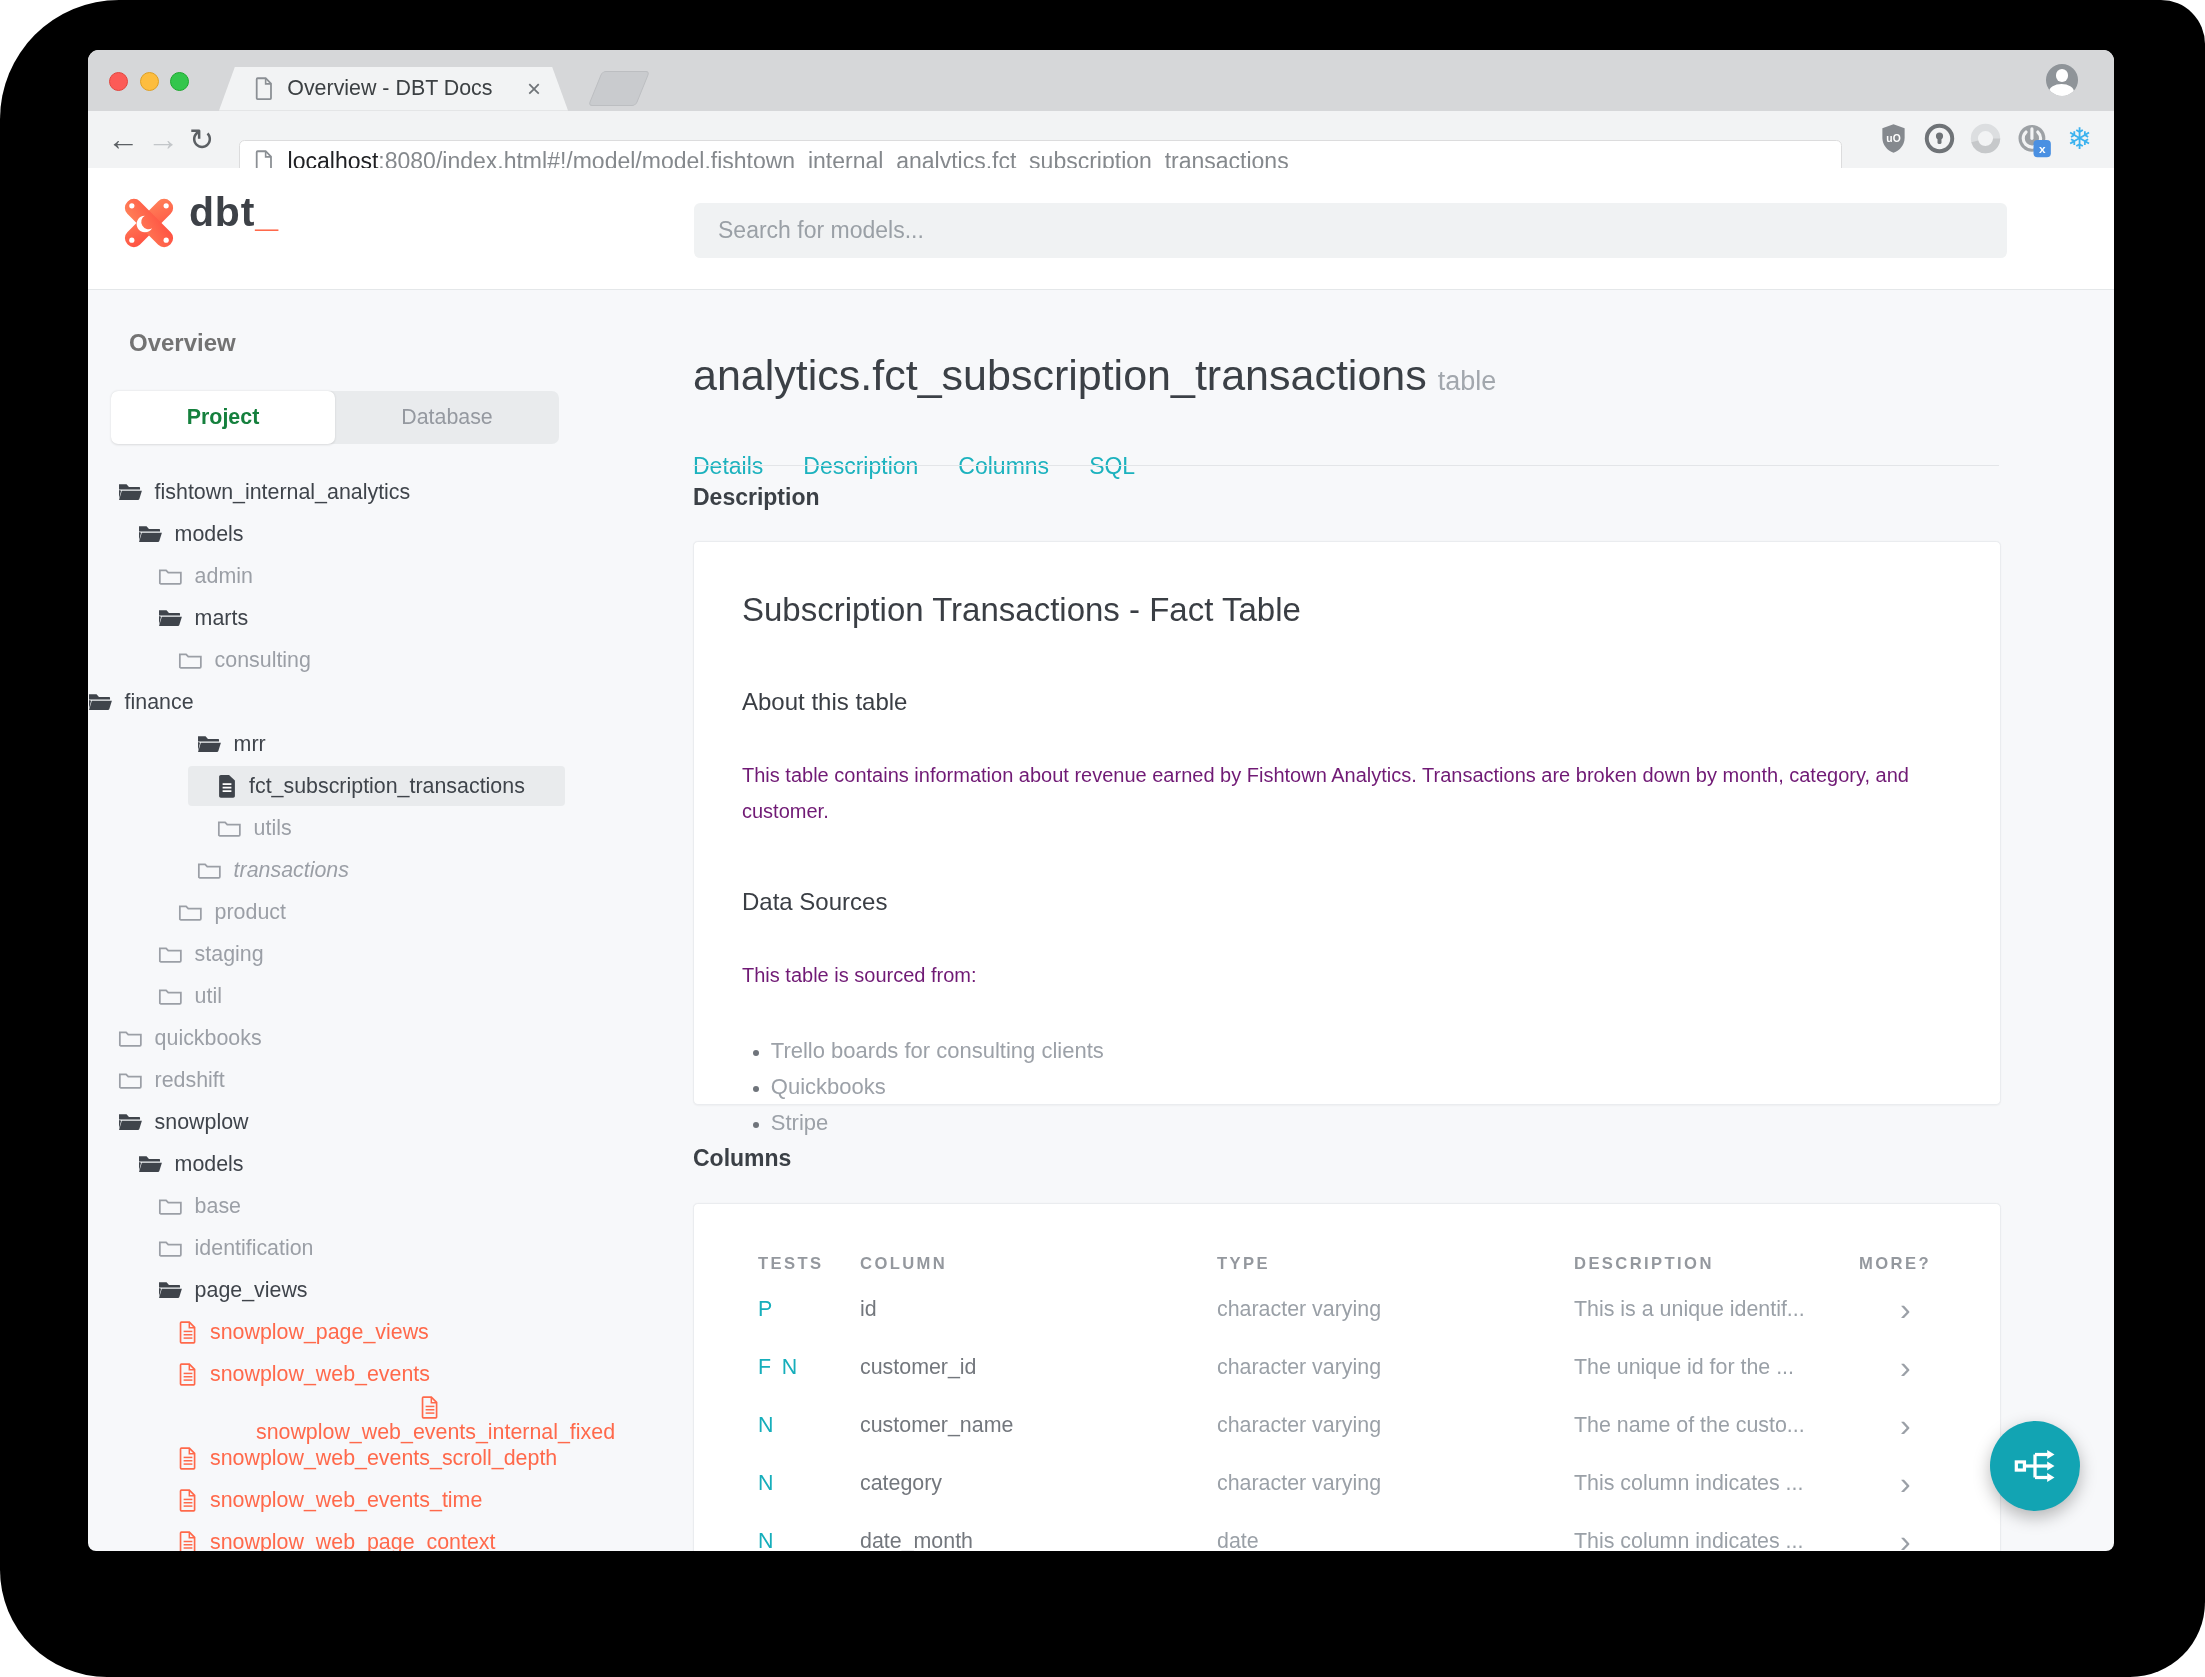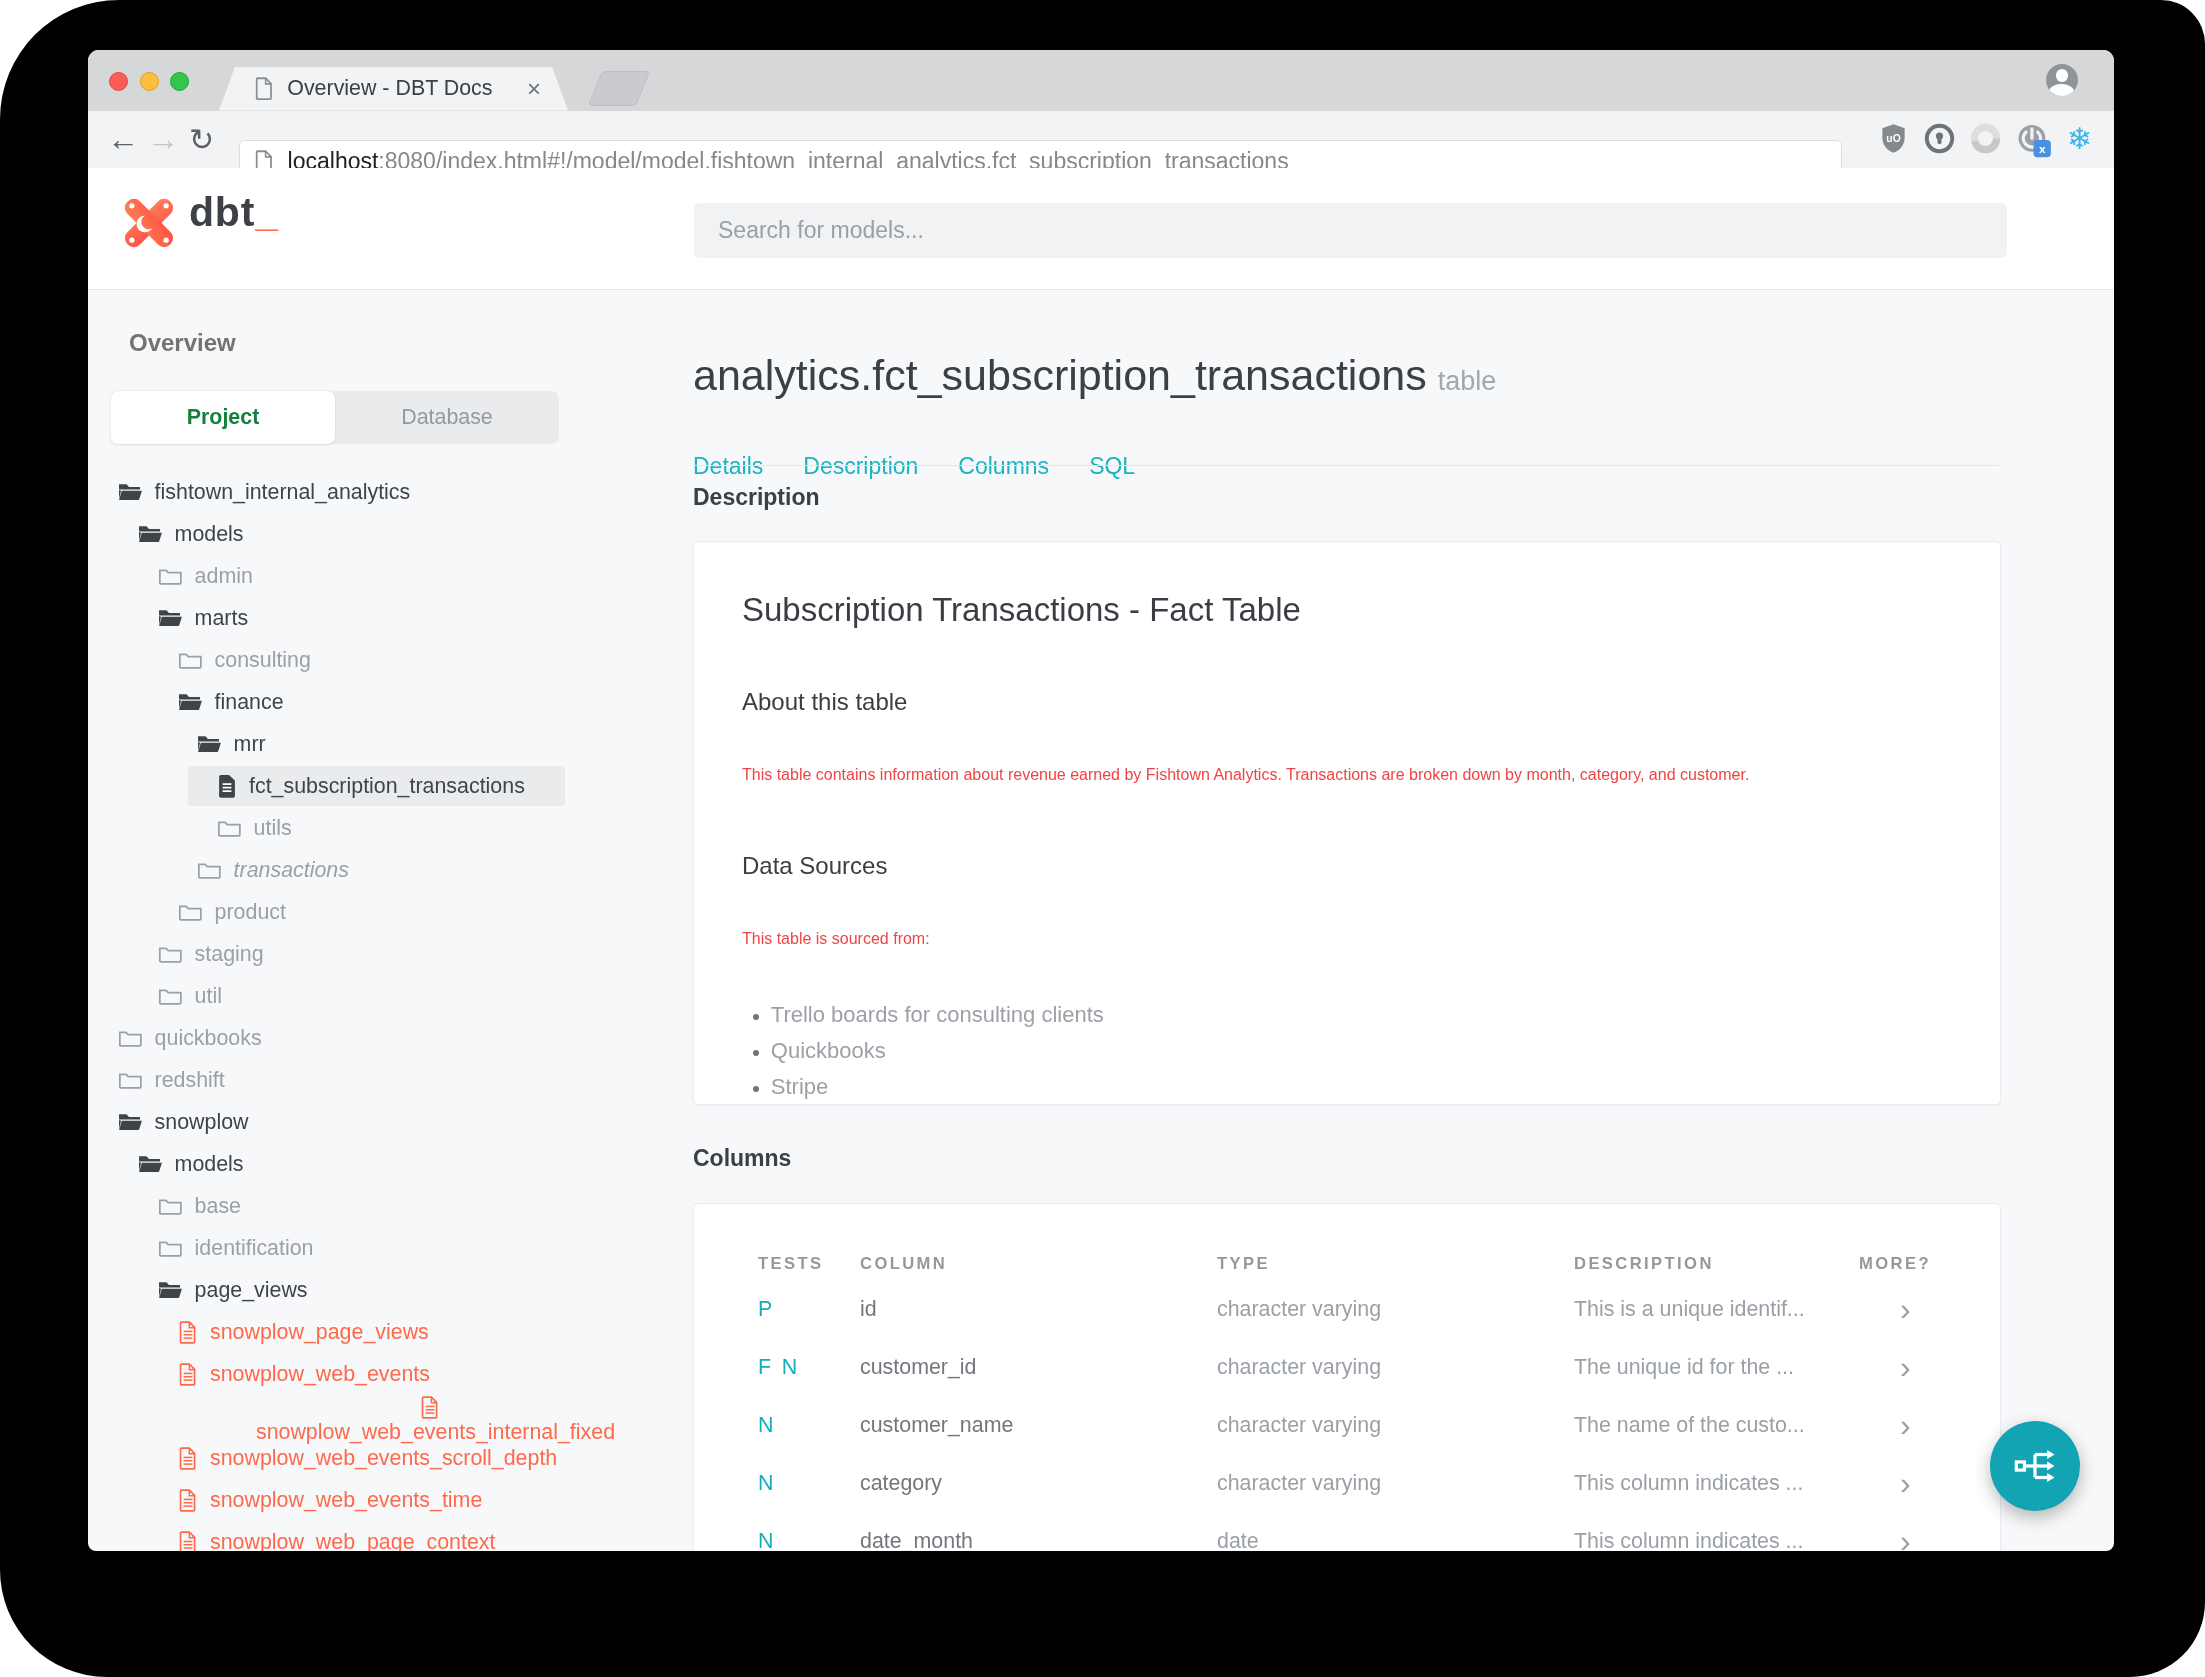--- a/index.html
+++ b/index.html
@@ -63,21 +63,21 @@
   .main-title{position:absolute;left:605px;top:301px;font-size:43px;color:#3b4046;white-space:nowrap;}
   .main-title .suffix{font-size:27px;color:#a2a7ad;margin-left:11px;}
   .model-nav{position:absolute;left:605px;top:403px;display:flex;gap:40px;}
   .model-nav a{font-size:23px;color:#1cb2be;text-decoration:none;}
   .rule{position:absolute;left:605px;top:415px;width:1306px;height:0;border-top:0.8px solid #e3e5e8;}
   .sec-h{position:absolute;font-size:23px;font-weight:700;color:#3b4046;}
   .card{position:absolute;left:605px;width:1308px;background:#fff;border:0.8px solid #eaecef;border-radius:4.8px;box-shadow:0 0.8px 1.6px rgba(0,0,0,.04);box-sizing:border-box;}
   .card1{top:491px;height:564px;padding:35px 48px;}
   .card1 h1{margin:14.3px 0 0 0;font-size:33px;font-weight:400;color:#3a3e44;}
   .card1 h3{font-size:24px;font-weight:400;color:#3a3e44;margin:59px 0 0 0;}
-  .card1 p{font-size:16px;color:#ef4444;line-height:36px;margin:41px 0 0 0;max-width:1245px;}
+  .card1 p{font-size:20px;color:#701a75;line-height:36px;margin:41px 0 0 0;max-width:1245px;}
   .card1 ul{margin:40px 0 0 4.8px;padding-left:24px;}
   .card1 li{font-size:22px;color:#9ca1a8;line-height:36px;}
   .card1 li::marker{color:#6f747b;font-size:19px;}
 
   .card2{top:1153px;height:412px;padding:44px 0 0 0;}
   .tgrid{display:grid;grid-template-columns:102px 357px 357px 285px 1fr;padding-left:64px;align-items:center;}
   .thead{height:32px;}
   .thead span{font-size:16.6px;letter-spacing:2.4px;color:#94989e;font-weight:700;}
   .trow{height:58px;}
   .c-tests{font-size:21.4px;color:#16aebb;letter-spacing:2.4px;}
@@ -224,21 +224,21 @@
           <span class="tlabel">marts</span>
         </div>
         <div class="titem tone-muted" style="padding-left: 90px;">
           <span class="ticon">
             <svg width="24.6" height="20.6" viewBox="0 0 24 20">
               <path fill="none" stroke="currentColor" stroke-width="1.7" d="M1.8 17.3V4.2h6.1l2.1 2.3h12.3v9.8c0 .6-.4 1-1 1h-18.5c-.6 0-1-.4-1-1z"></path>
             </svg>
           </span>
           <span class="tlabel">consulting</span>
         </div>
-        <div class="titem tone-dark" style="padding-left: 90px;">
+        <div class="titem tone-dark" style="">
           <span class="ticon">
             <svg width="24.6" height="20.6" viewBox="0 0 24 20">
               <path fill="currentColor" d="M1 2.2h7.3l2.4 2.7h9.9c.5 0 .9.4.9.9v1.5H1z"></path>
               <path fill="currentColor" d="M3.7 8.5h19.6l-2.6 8.2c-.2.5-.6.8-1.1.8H1l2.7-9z"></path>
               <path fill="currentColor" d="M1 7.8v8.6l2-7.9z"></path>
             </svg>
           </span>
           <span class="tlabel">finance</span>
         </div>
         <div class="titem tone-dark" style="padding-left: 109px;">

